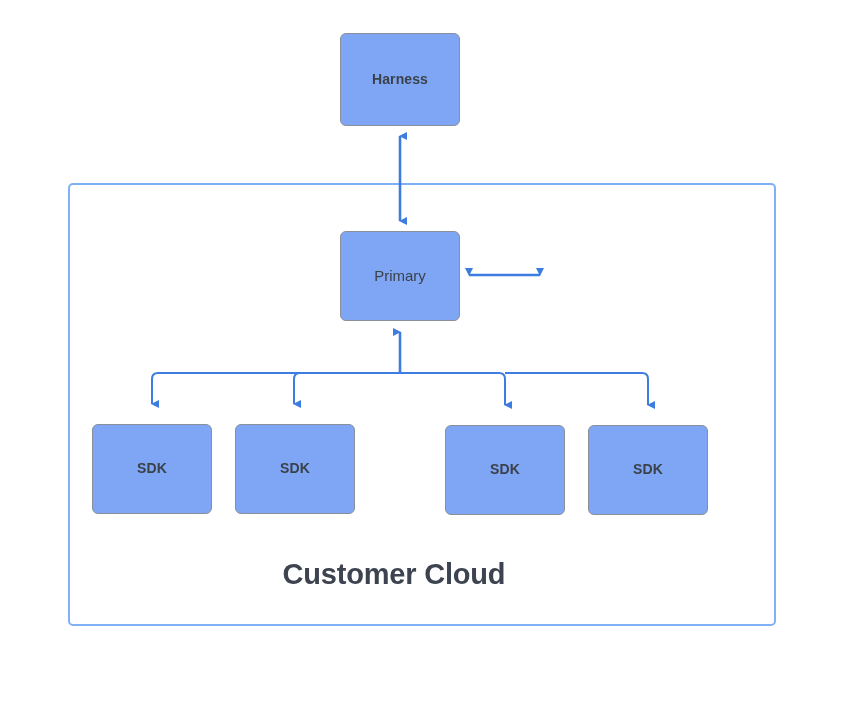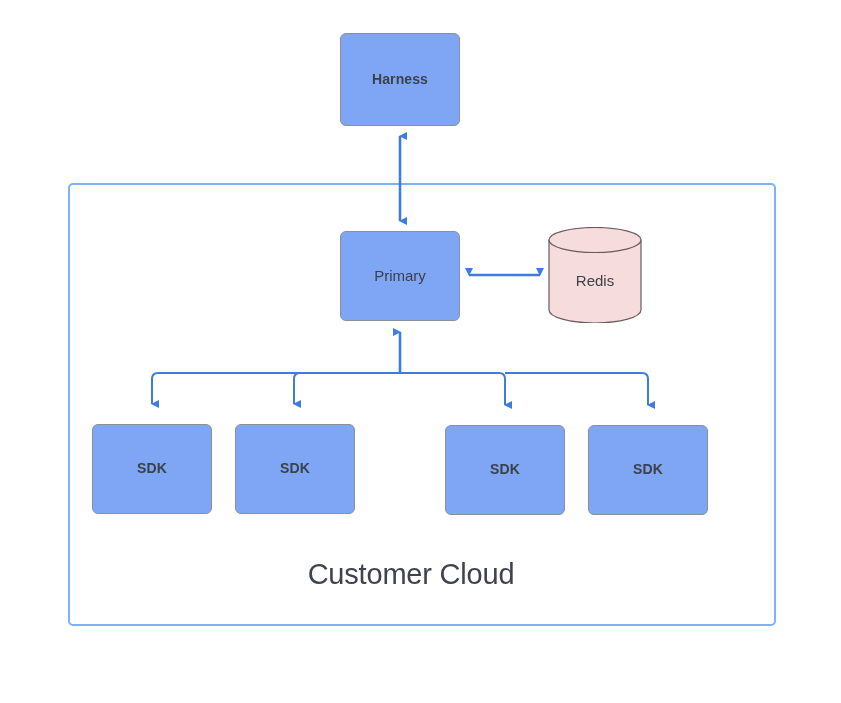--- a/index.html
+++ b/index.html
@@ -66,24 +66,23 @@
     border-radius: 5px;
     background: transparent;
   }
   #customer-cloud-title {
     position: absolute;
     left: 68px;
     top: 558px;
     width: 652px;
     text-align: center;
     font-size: 29px;
-    font-weight: normal;
+    font-weight: bold;
     color: #3d4450;
     letter-spacing: -0.2px;
-    margin-left: 17px;
   }
   
   #node-harness {
     left: 340px; top: 33px; width: 120px; height: 93px;
   }
   #node-primary {
     left: 340px; top: 231px; width: 120px; height: 90px;
   }
   #node-sdk-1 { left: 92px;  top: 424px; width: 120px; height: 90px; }
   #node-sdk-2 { left: 235px; top: 424px; width: 120px; height: 90px; }
@@ -148,27 +147,20 @@
   </svg>
 
   <div class="node box-node" id="node-primary">
     <span class="box-label label-regular">Primary</span>
   </div>
 
   <div class="node box-node" id="node-harness">
     <span class="box-label label-bold">Harness</span>
   </div>
 
-  <div class="node" id="node-redis">
-    <svg class="cyl-svg" width="94" height="96" viewBox="0 0 94 96" xmlns="http://www.w3.org/2000/svg">
-      <path d="M1,13 L1,83 A46,13 0 0 0 93,83 L93,13 Z" fill="#f7dcdd" stroke="#6b5a5c" stroke-width="1.2"></path>
-      <ellipse cx="47" cy="13" rx="46" ry="12.5" fill="#f7dcdd" stroke="#6b5a5c" stroke-width="1.2"></ellipse>
-    </svg>
-    <span class="cyl-label">Redis</span>
-  </div>
 
   <div class="node box-node" id="node-sdk-1">
     <span class="box-label label-bold">SDK</span>
   </div>
   <div class="node box-node" id="node-sdk-2">
     <span class="box-label label-bold">SDK</span>
   </div>
   <div class="node box-node" id="node-sdk-3">
     <span class="box-label label-bold">SDK</span>
   </div>

